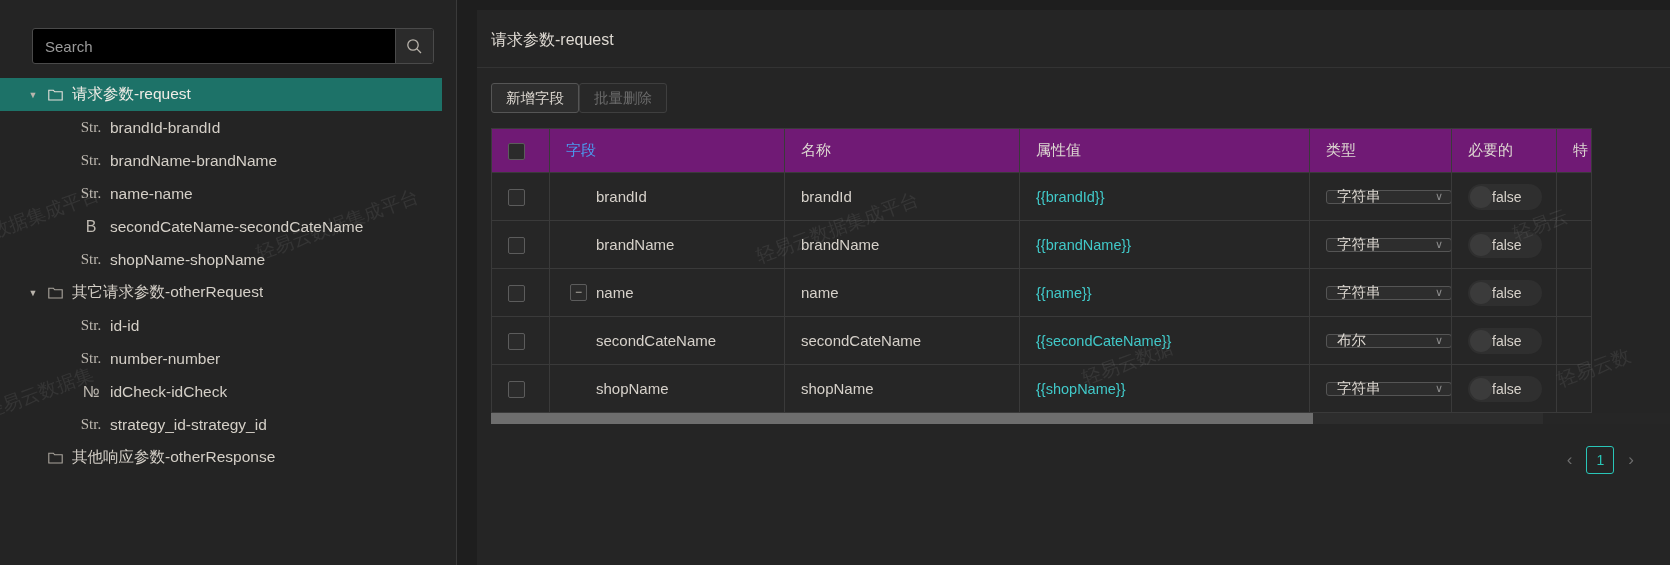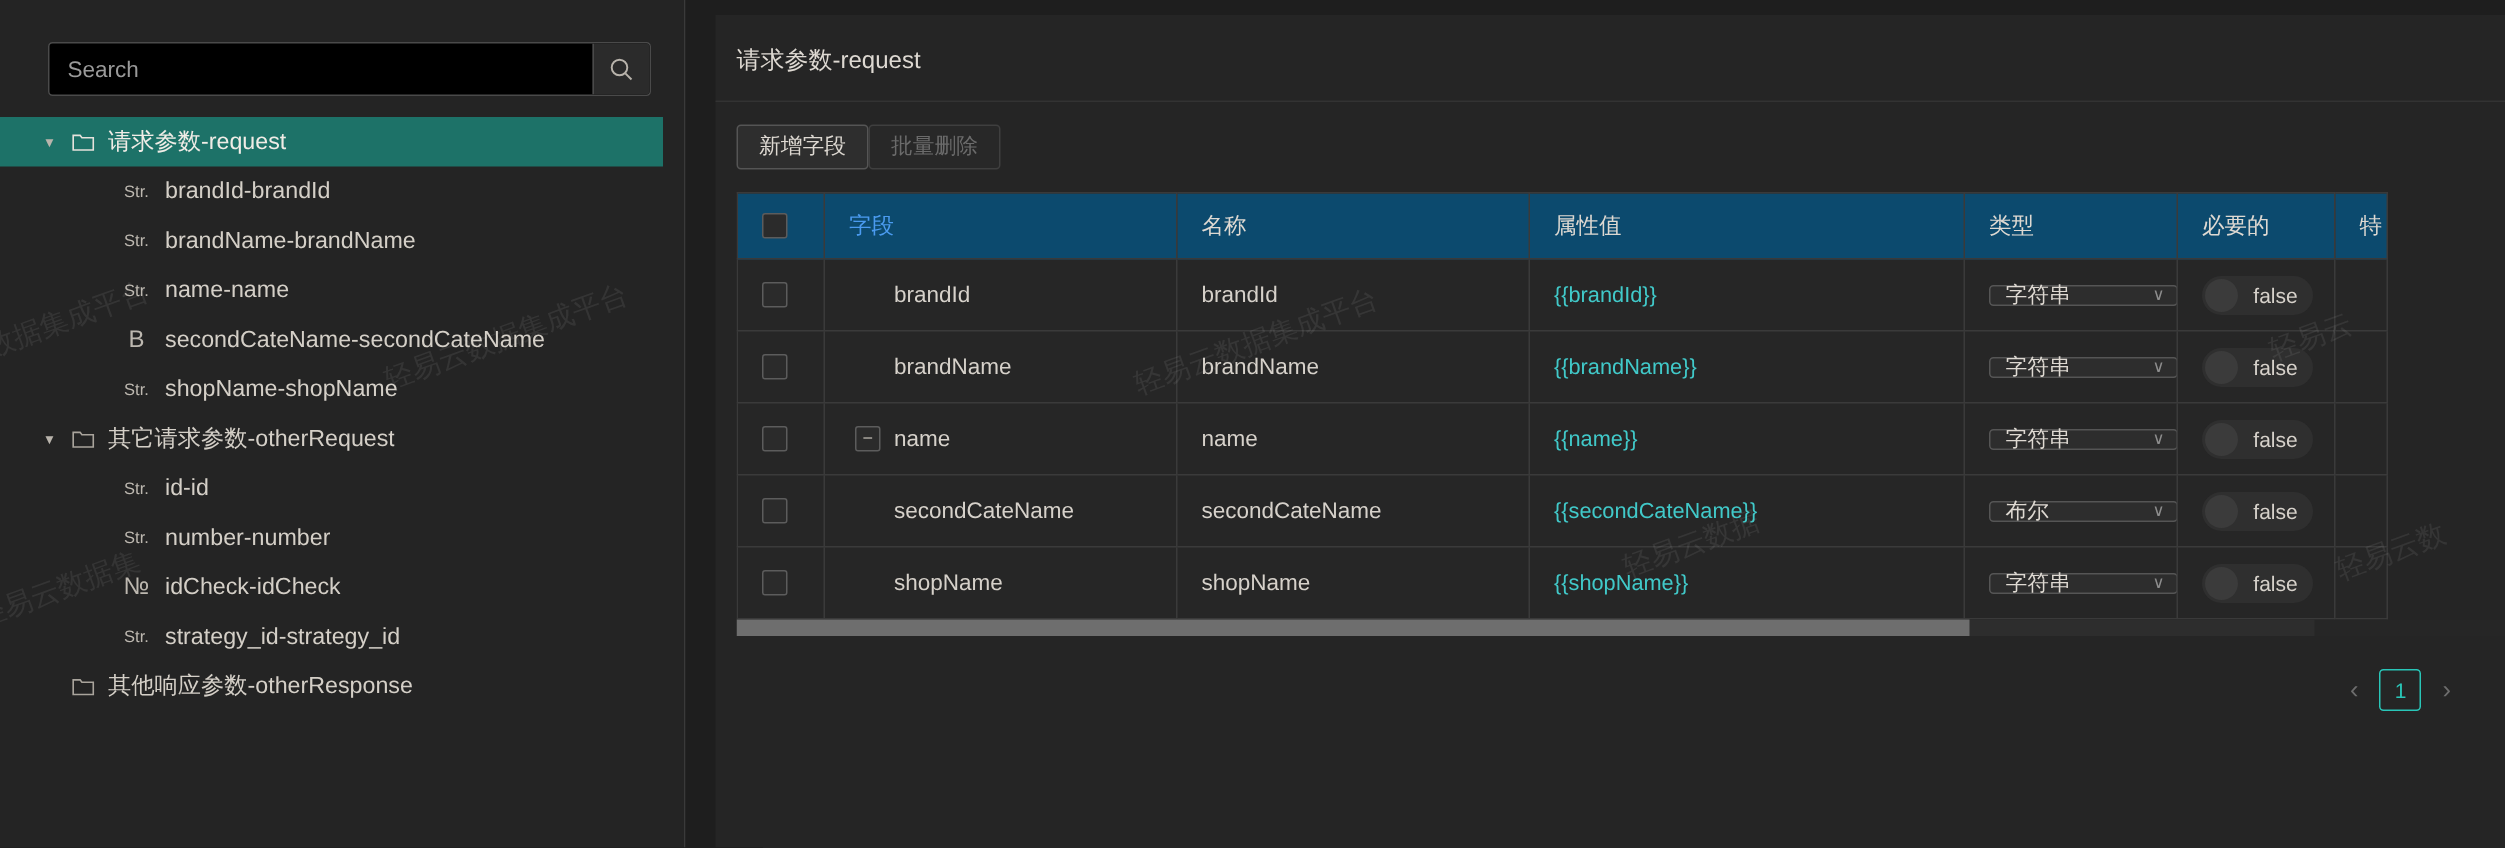--- a/index.html
+++ b/index.html
@@ -73,22 +73,22 @@
     width: 22px; flex: 0 0 22px;
     display:flex; align-items:center; justify-content:center;
     margin-right: 6px;
   }
   .type-ico {
     flex: 0 0 auto;
     width: 26px;
     text-align: center;
     margin-right: 6px;
     color: #bdb8b0;
-    font-size: 11px;
-    font-family: Liberation Sans, sans-serif;
+    font-size: 15px;
+    font-family: Liberation Serif, serif;
   }
   .type-ico.big { font-size: 16px; font-family: "Liberation Sans", sans-serif; }
   .lbl { overflow: hidden; text-overflow: ellipsis; }
 
   
   .d0 { padding-left: 22px; }
   .d1 { padding-left: 78px; }
   .d0nocaret { padding-left: 44px; }
 
   
@@ -150,21 +150,21 @@
     border: 1px solid #3a3a3a;
     text-align: left;
     color: #d6d1ca;
     font-size: 15px;
     font-weight: normal;
     vertical-align: middle;
   }
   table.grid th {
     height: 44px;
     padding: 0 0 0 16px;
-    background: #0c4a6e;
+    background: #701a75;
     color: #ded9d2;
   }
   table.grid th.accent { color: #4b9bf0; }
   table.grid td { height: 48px; padding: 0 0 0 16px; }
 
   .col-cb   { width: 58px; }
   .col-fld  { width: 235px; }
   .col-name { width: 235px; }
   .col-val  { width: 290px; }
   .col-type { width: 142px; }
@@ -225,21 +225,21 @@
     cursor: pointer;
     padding-left: 2px;
   }
   .toggle .knob {
     width: 22px; height: 22px;
     border-radius: 50%;
     background: #3b3b3b;
     flex: 0 0 22px;
   }
   .toggle .tlbl {
-    flex: 1; text-align: center;
+    flex: 1; text-align: left;
     font-size: 14px;
     color: #d6d1ca;
   }
   td.reqcell { padding-left: 14px; }
 
   .hscroll {
     position: absolute;
     left: 0; top: 0;
     height: 11px;
     width: 1052px;

